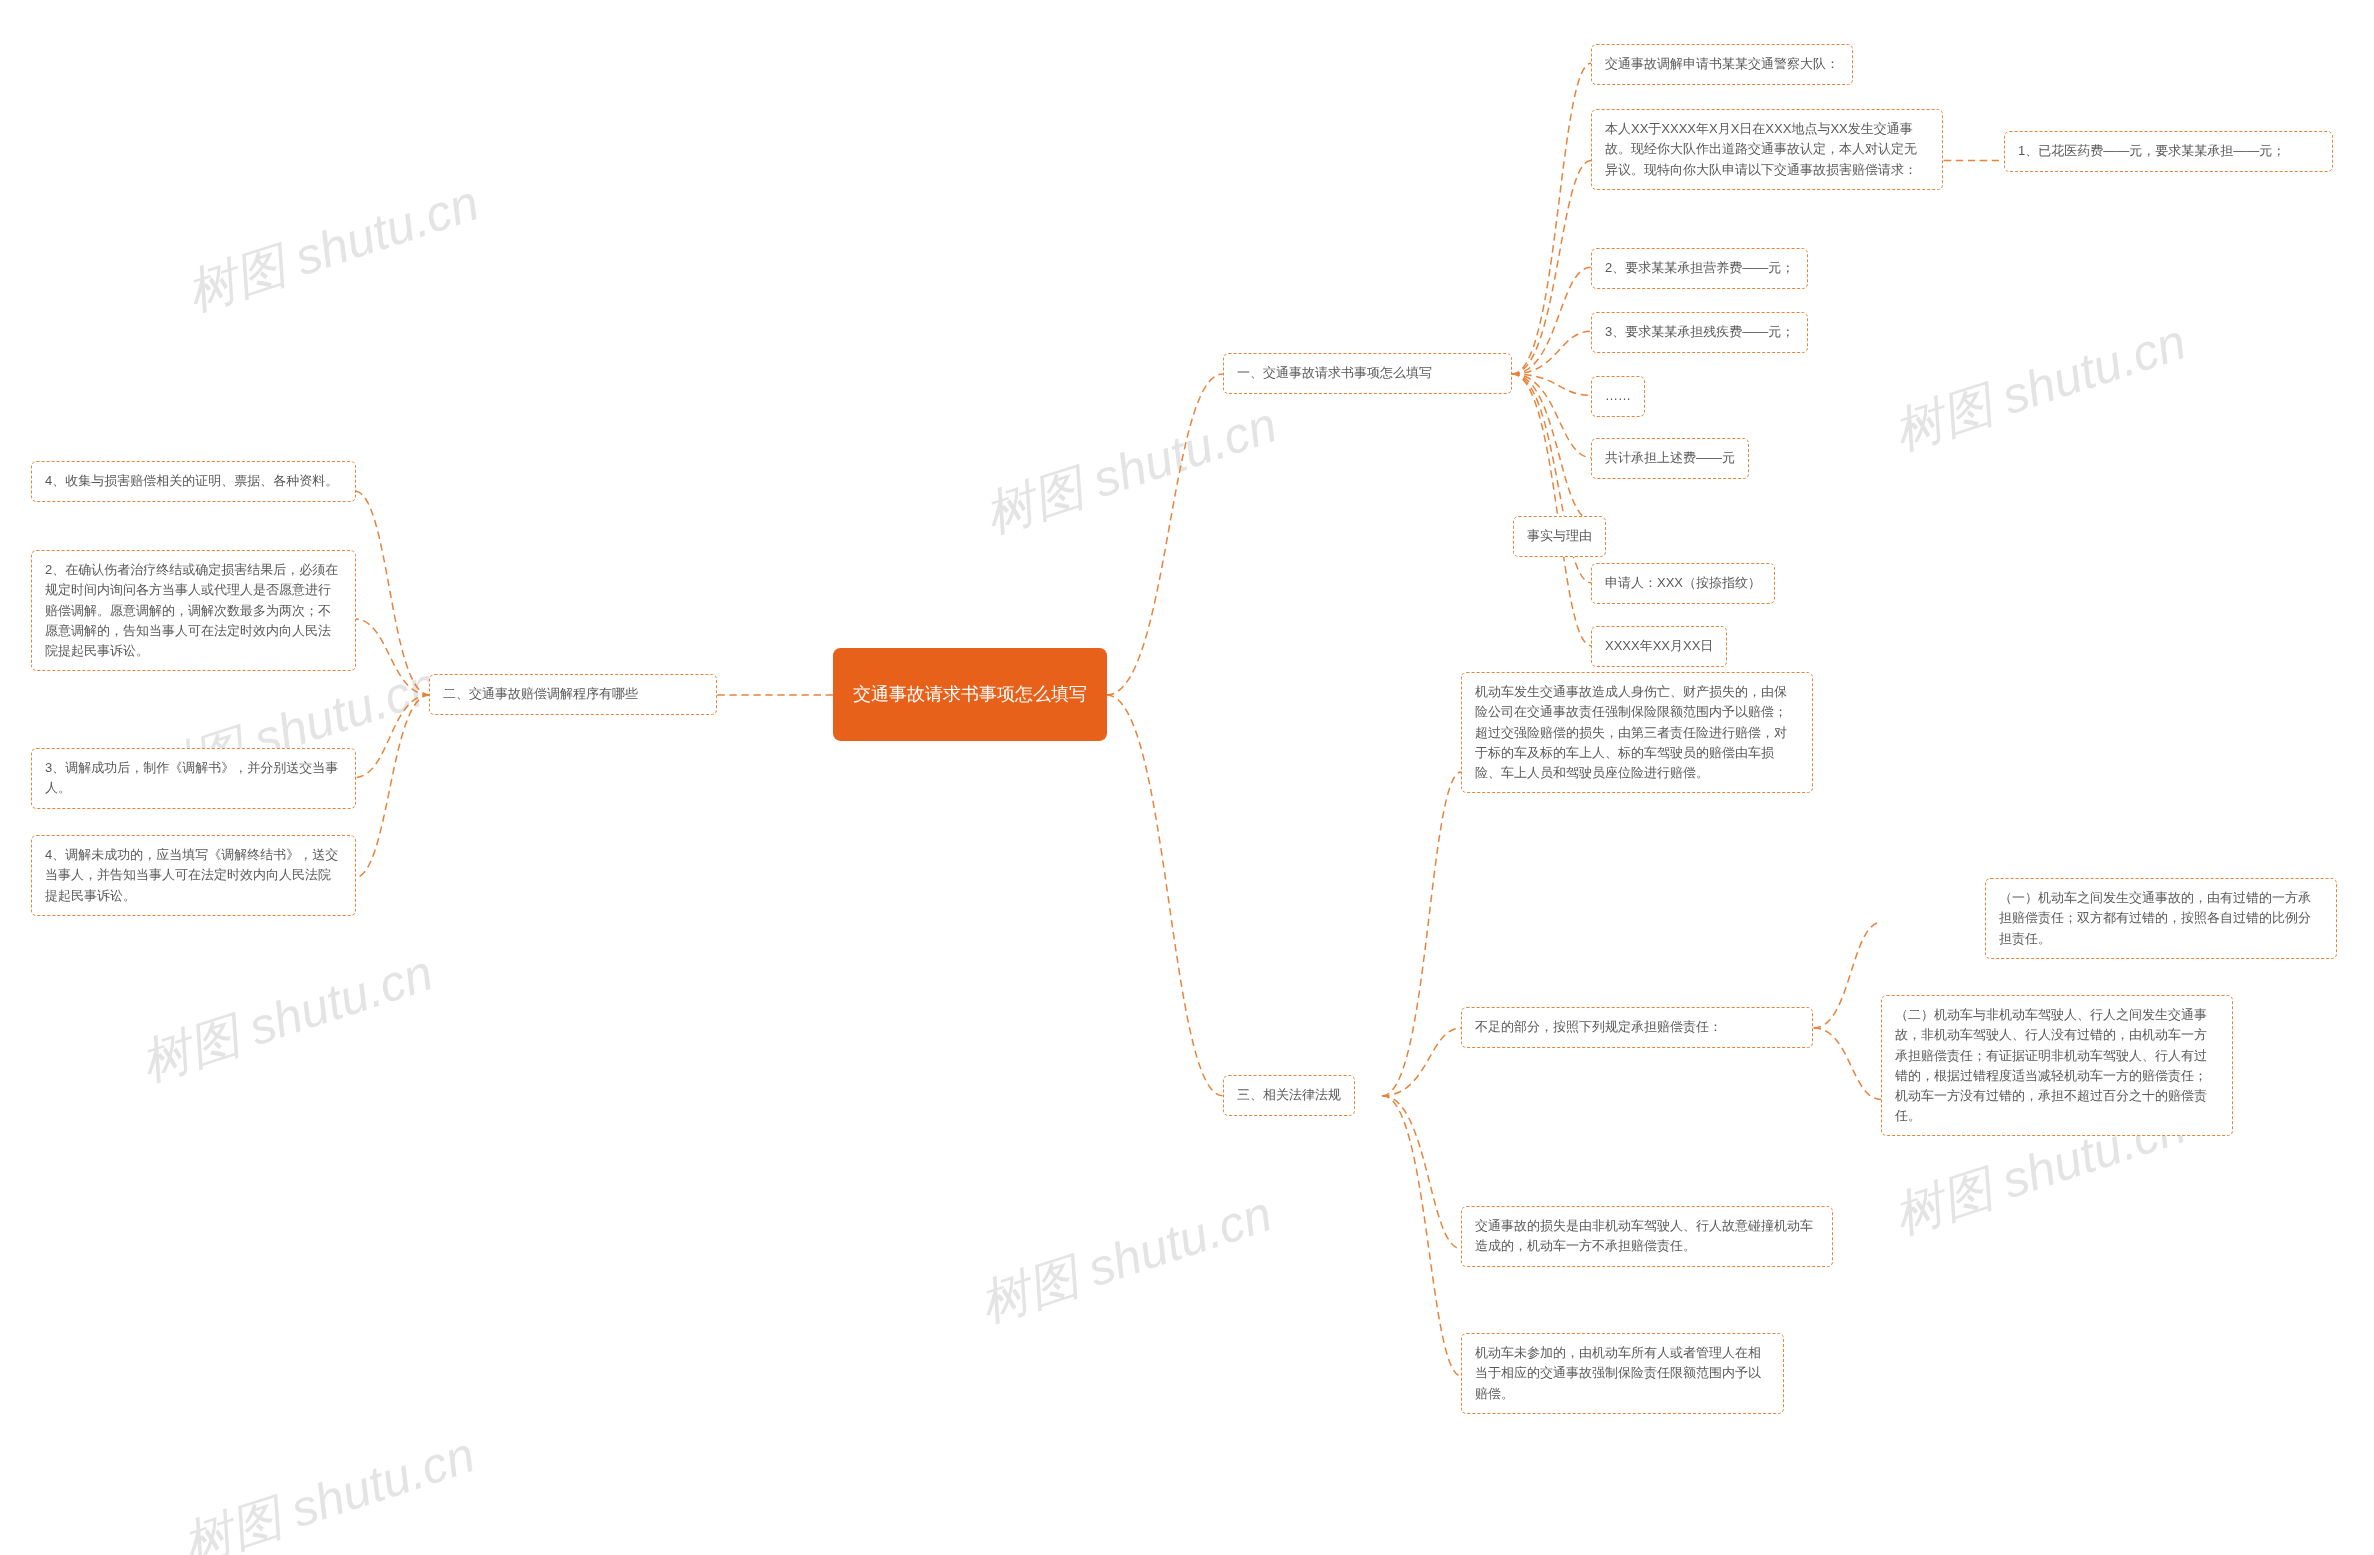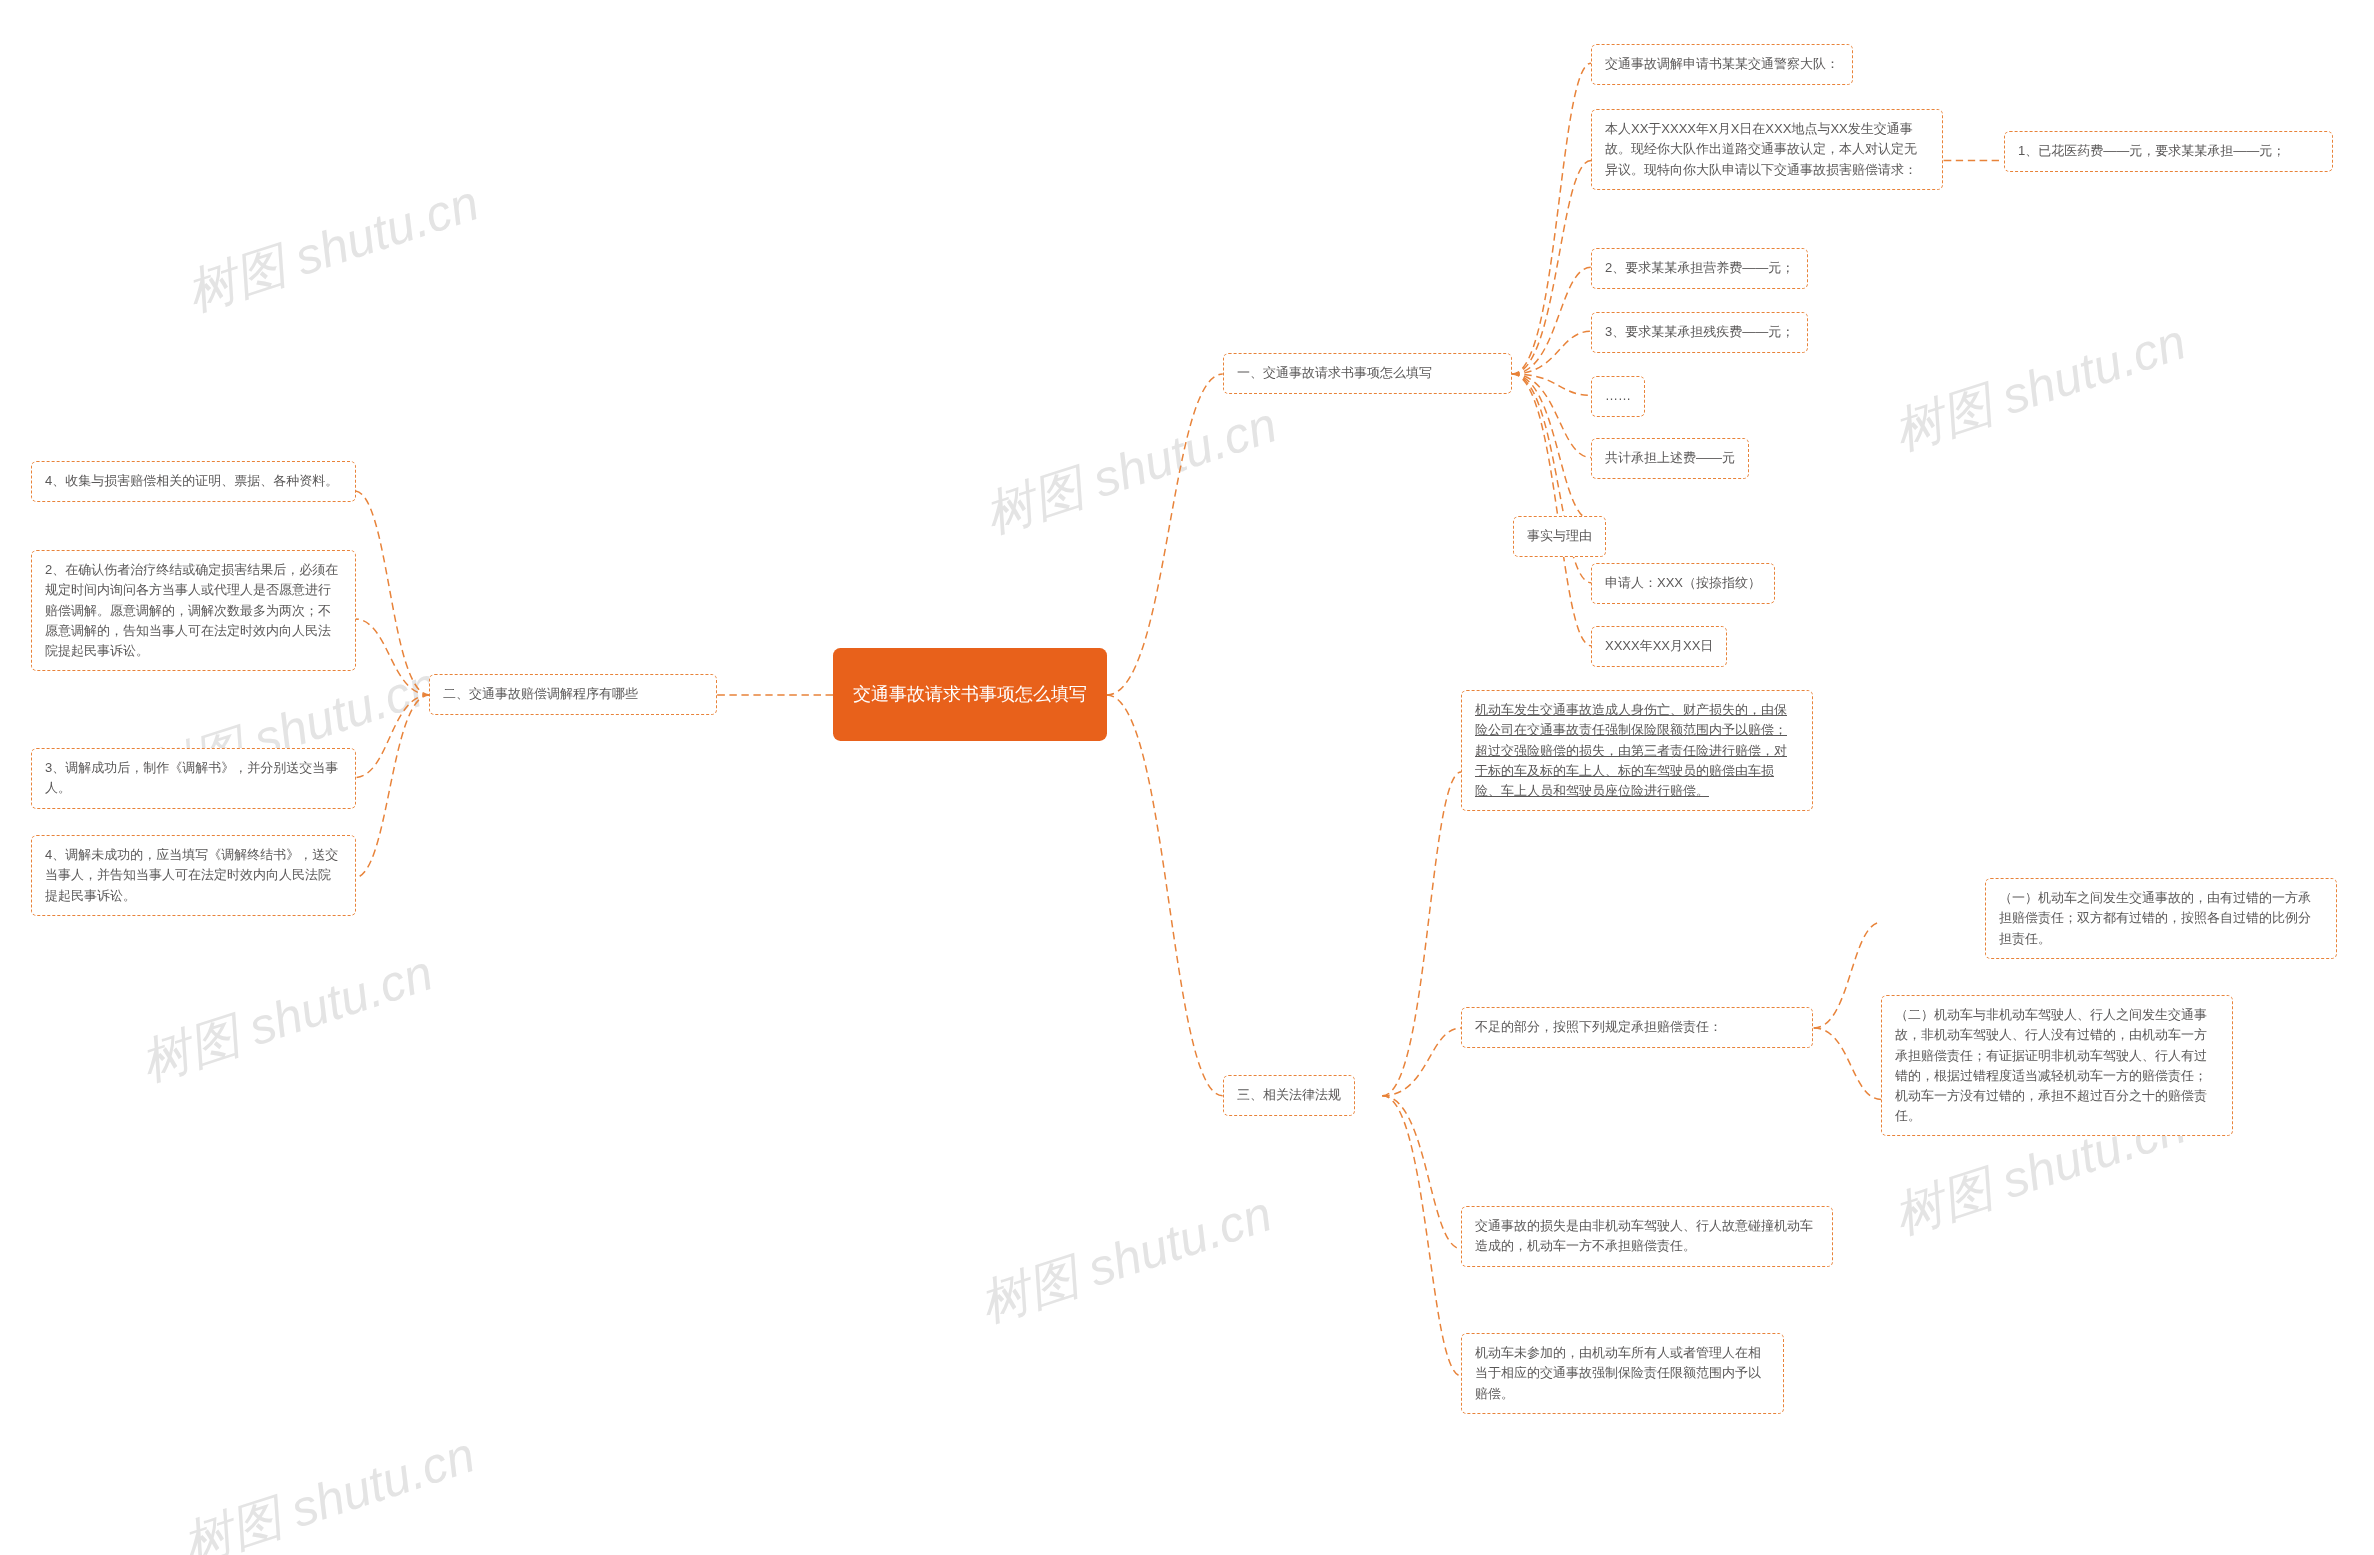--- a/index.html
+++ b/index.html
@@ -146,21 +146,21 @@
     <span>申请人：XXX（按捺指纹）</span>
   </div>
   <div class="node" style="left:1591px; top:626px;">
     <span>XXXX年XX月XX日</span>
   </div>
 
   <div class="node" style="left:1223px; top:1075px;">
     <span>三、相关法律法规</span>
   </div>
 
-  <div class="node" style="left:1461px; top:690px; width:352px;text-decoration:underline;">
+  <div class="node" style="left:1461px; top:672px; width:352px;">
     <span>机动车发生交通事故造成人身伤亡、财产损失的，由保险公司在交通事故责任强制保险限额范围内予以赔偿；超过交强险赔偿的损失，由第三者责任险进行赔偿，对于标的车及标的车上人、标的车驾驶员的赔偿由车损险、车上人员和驾驶员座位险进行赔偿。</span>
   </div>
 
   <div class="node" style="left:1461px; top:1007px; width:352px;">
     <span>不足的部分，按照下列规定承担赔偿责任：</span>
   </div>
   <div class="node" style="left:1985px; top:878px; width:352px;">
     <span>（一）机动车之间发生交通事故的，由有过错的一方承担赔偿责任；双方都有过错的，按照各自过错的比例分担责任。</span>
   </div>
   <div class="node" style="left:1881px; top:995px; width:352px;">

